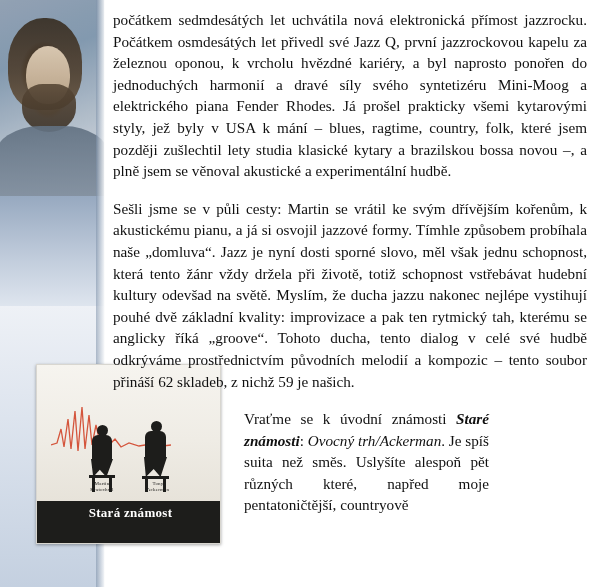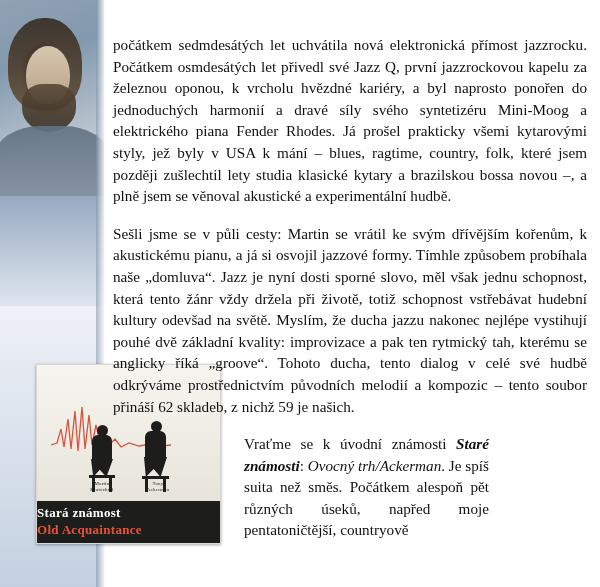--- a/index.html
+++ b/index.html
@@ -160,21 +160,21 @@
     letter-spacing: 0.2px;
   }
   .cd-name-1 { left: 42px; width: 46px; }
   .cd-name-2 { left: 98px; width: 46px; }
   .cd-bottom {
     position: absolute;
     left: 0; top: 136px;
     width: 187px; height: 42px;
     background: #1d1d1b;
     color: #ffffff;
-    text-align: left;
+    text-align: center;
   }
   .cd-title {
     margin-top: 4px;
     font-family: "Liberation Serif", serif;
     font-size: 13px;
     font-weight: bold;
     letter-spacing: 0.3px;
   }
   .cd-subtitle {
     margin-top: 1px;
@@ -182,21 +182,21 @@
     font-size: 13px;
     font-weight: bold;
     color: #e8533a;
     letter-spacing: 0.3px;
   }
 
   
   .text-col {
     position: absolute;
     left: 113px;
-    top: 34px;
+    top: 9px;
     width: 474px;
   }
   p.para {
     margin: 0 0 16px 0;
     font-family: "Liberation Serif", serif;
     font-size: 15.2px;
     line-height: 21.6px;
     color: #101010;
     text-align: justify;
     text-justify: inter-word;
@@ -243,23 +243,22 @@
       <div class="cd-fig cd-stool2"></div>
       <div class="cd-fig cd-stool2b"></div>
       <div class="cd-fig cd-stool2c"></div>
       <div class="cd-names cd-name-1" style="white-space:pre-line">Martin
 Kratochvíl</div>
       <div class="cd-names cd-name-2" style="white-space:pre-line">Tony
 Ackerman</div>
     </div>
     <div class="cd-bottom">
       <div class="cd-title">Stará známost</div>
-      <div class="cd-subtitle">Old Acquaintance</div>
     </div>
   </div>
 
   <div class="text-col">
     <p class="para">počátkem sedmdesátých let uchvátila nová elektronická přímost jazzrocku. Počátkem osmdesátých let přivedl své Jazz Q, první jazzrockovou kapelu za železnou oponou, k vrcholu hvězdné kariéry, a byl naprosto ponořen do jednoduchých harmonií a dravé síly svého syntetizéru Mini-Moog a elektrického piana Fender Rhodes. Já prošel prakticky všemi kytarovými styly, jež byly v USA k mání – blues, ragtime, country, folk, které jsem později zušlechtil lety studia klasické kytary a brazilskou bossa novou –, a plně jsem se věnoval akustické a experimentální hudbě.</p>
     <p class="para">Sešli jsme se v půli cesty: Martin se vrátil ke svým dřívějším kořenům, k akustickému pianu, a já si osvojil jazzové formy. Tímhle způsobem probíhala naše „domluva“. Jazz je nyní dosti sporné slovo, měl však jednu schopnost, která tento žánr vždy držela při životě, totiž schopnost vstřebávat hudební kultury odevšad na světě. Myslím, že ducha jazzu nakonec nejlépe vystihují pouhé dvě základní kvality: improvizace a pak ten rytmický tah, kterému se anglicky říká „groove“. Tohoto ducha, tento dialog v celé své hudbě odkrýváme prostřednictvím původních melodií a kompozic – tento soubor přináší 62 skladeb, z nichž 59 je našich.</p>
-    <p class="para narrow"><span>Vraťme se k úvodní známosti </span><span class="bi">Staré známosti</span><span>: </span><span class="it">Ovocný trh/Ackerman</span><span>. Je spíš suita než směs. Počátkem alespoň pět různých úseků, napřed moje pentatoničtější, countryově</span></p>
+    <p class="para narrow"><span>Vraťme se k úvodní známosti </span><span class="bi">Staré známosti</span><span>: </span><span class="it">Ovocný trh/Ackerman</span><span>. Je spíš suita než směs. Uslyšíte alespoň pět různých které, napřed moje pentatoničtější, countryově</span></p>
   </div>
 
 </div>
 
 </body></html>

